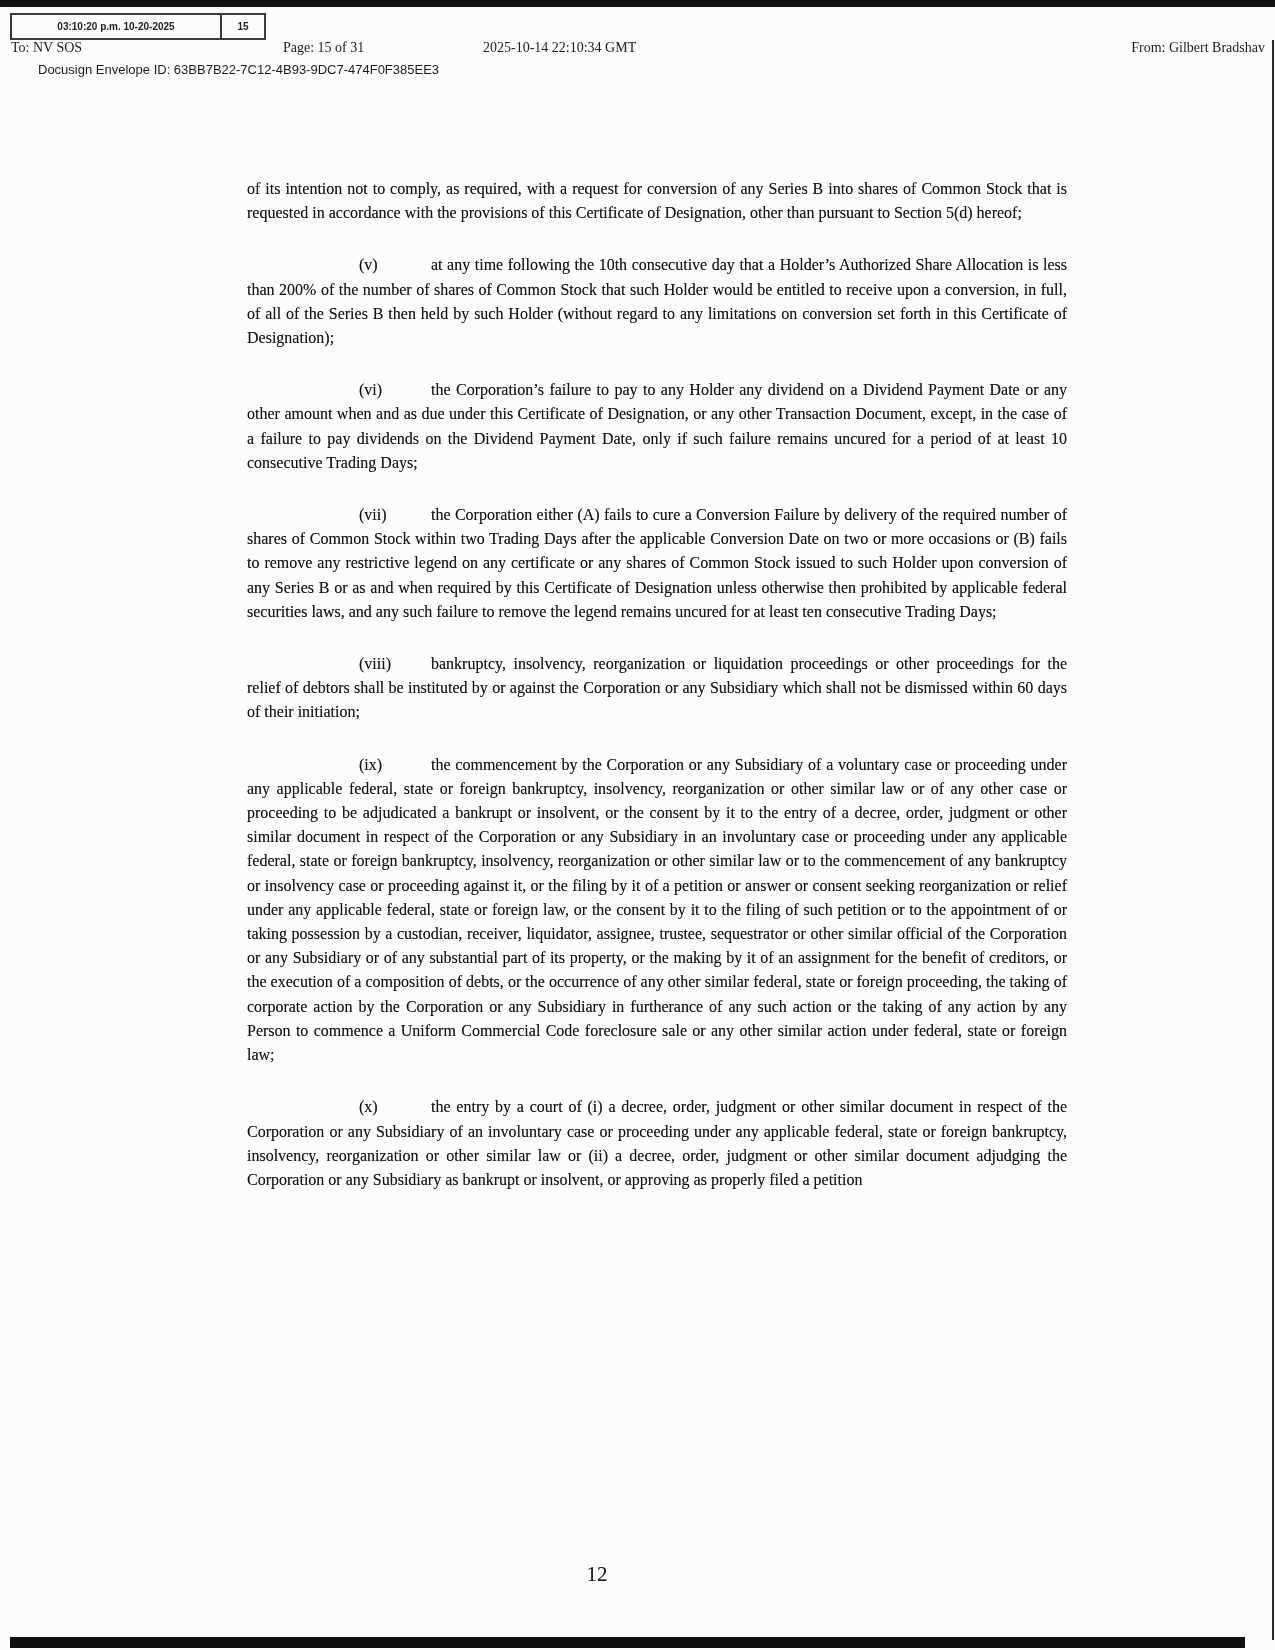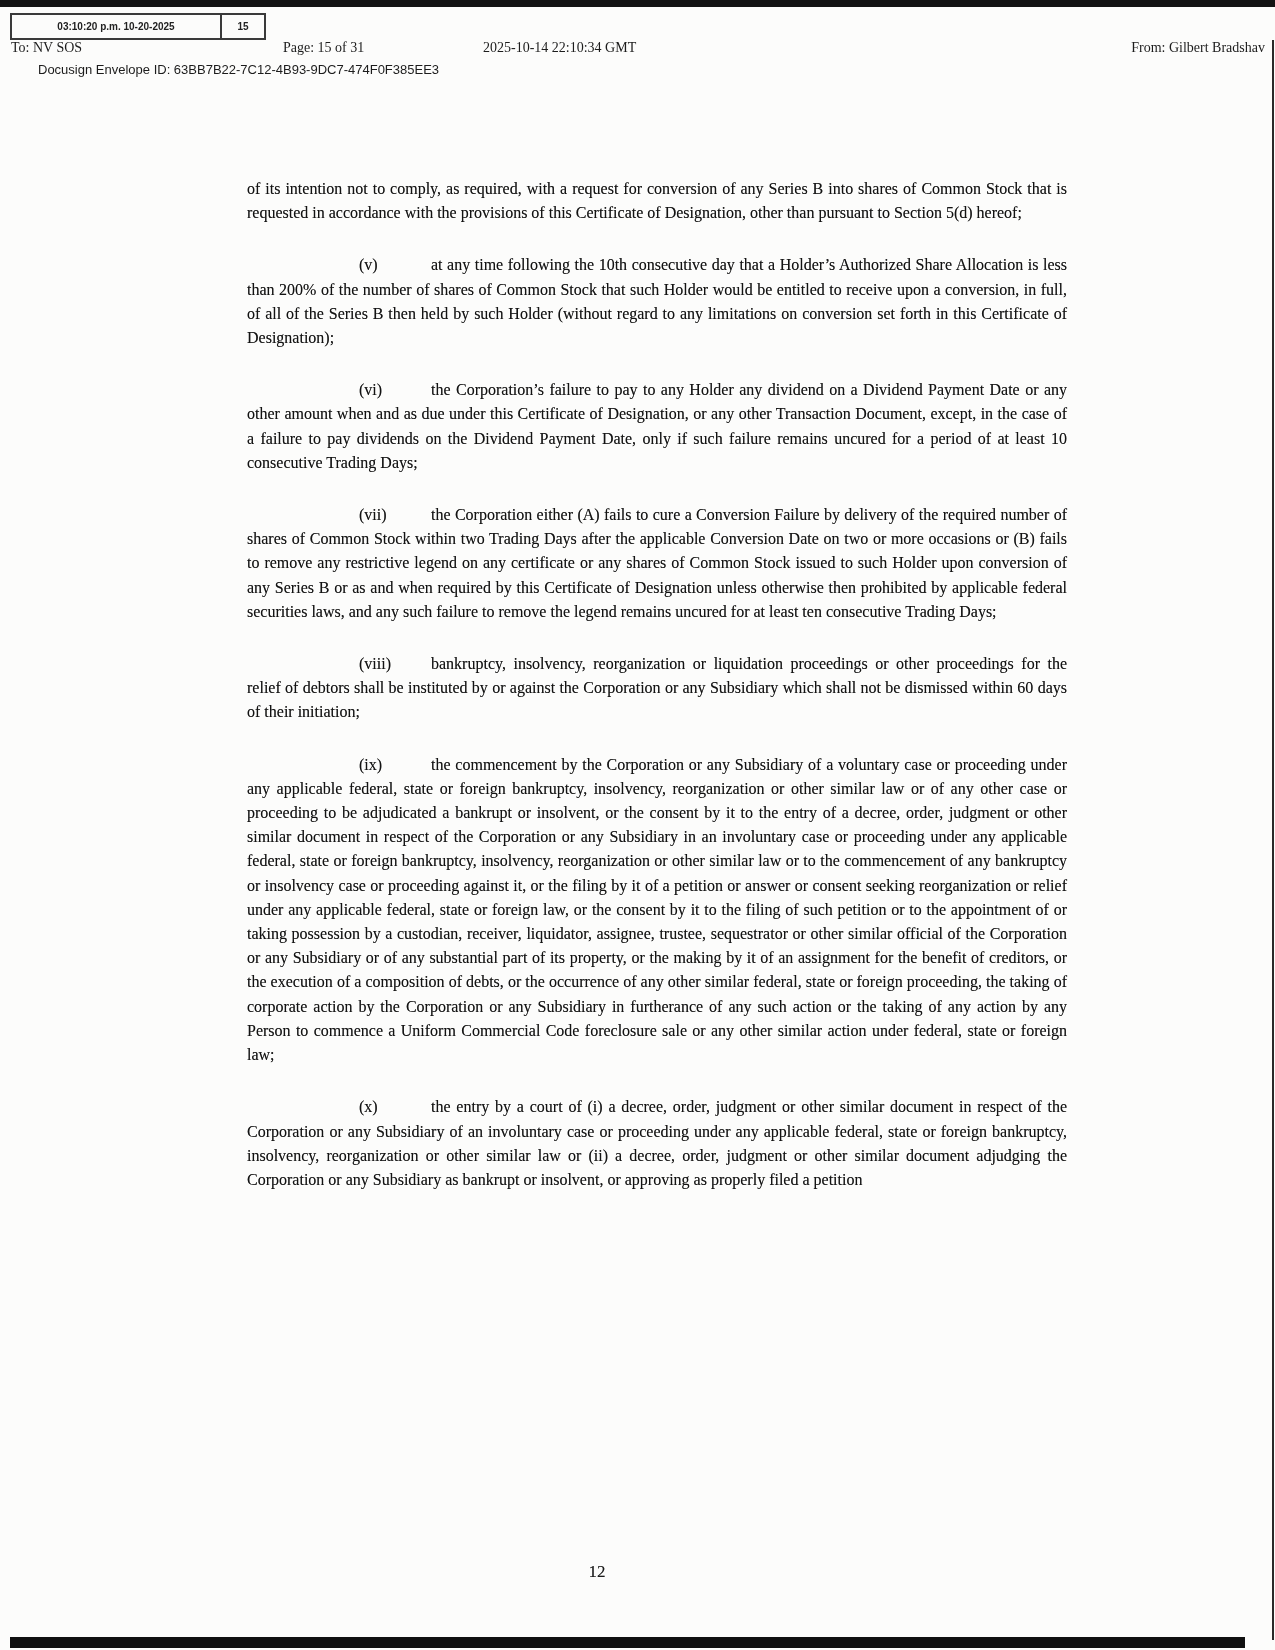--- a/index.html
+++ b/index.html
@@ -112,21 +112,21 @@
     display: inline-block;
     width: 72px;
     text-indent: 0;
   }
   .page-number {
     position: absolute;
     top: 1562px;
     left: 247px;
     width: 700px;
     text-align: center;
-    font-size: 17px;
+    font-size: 21px;
     color: #1b1b1b;
     text-shadow: 0 0 0.6px rgba(10,10,10,0.4);
   }
 </style>
 </head>
 <body>
 
 <div class="page">
 
   <div class="top-bar"></div>

